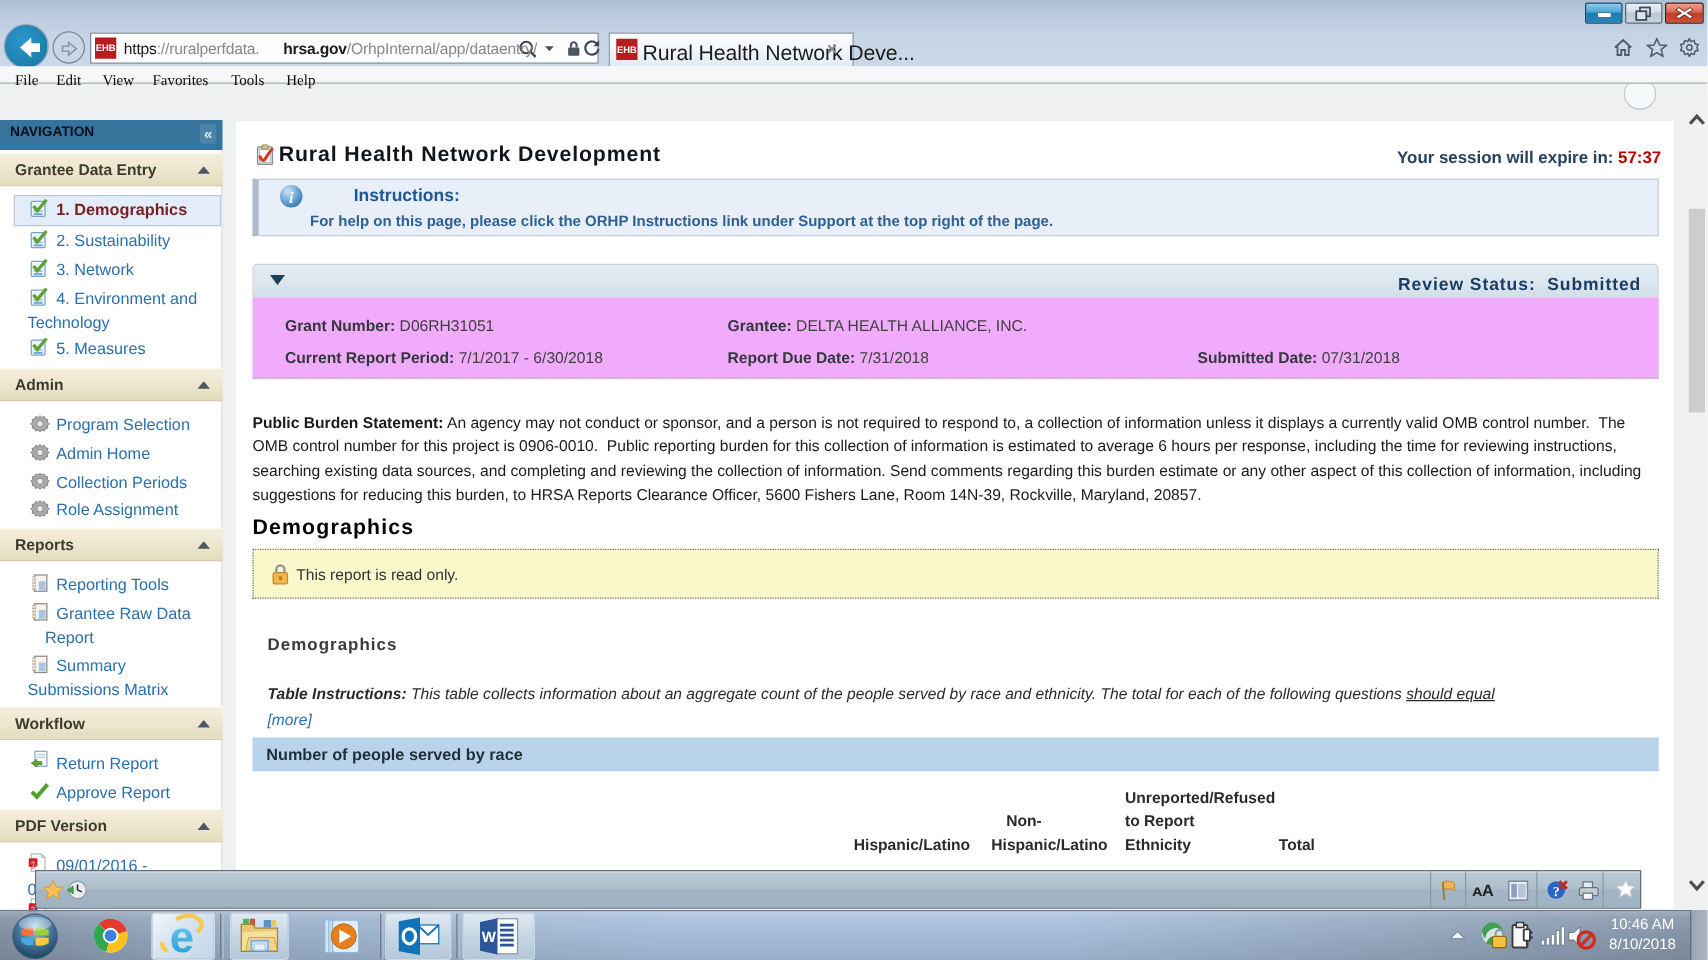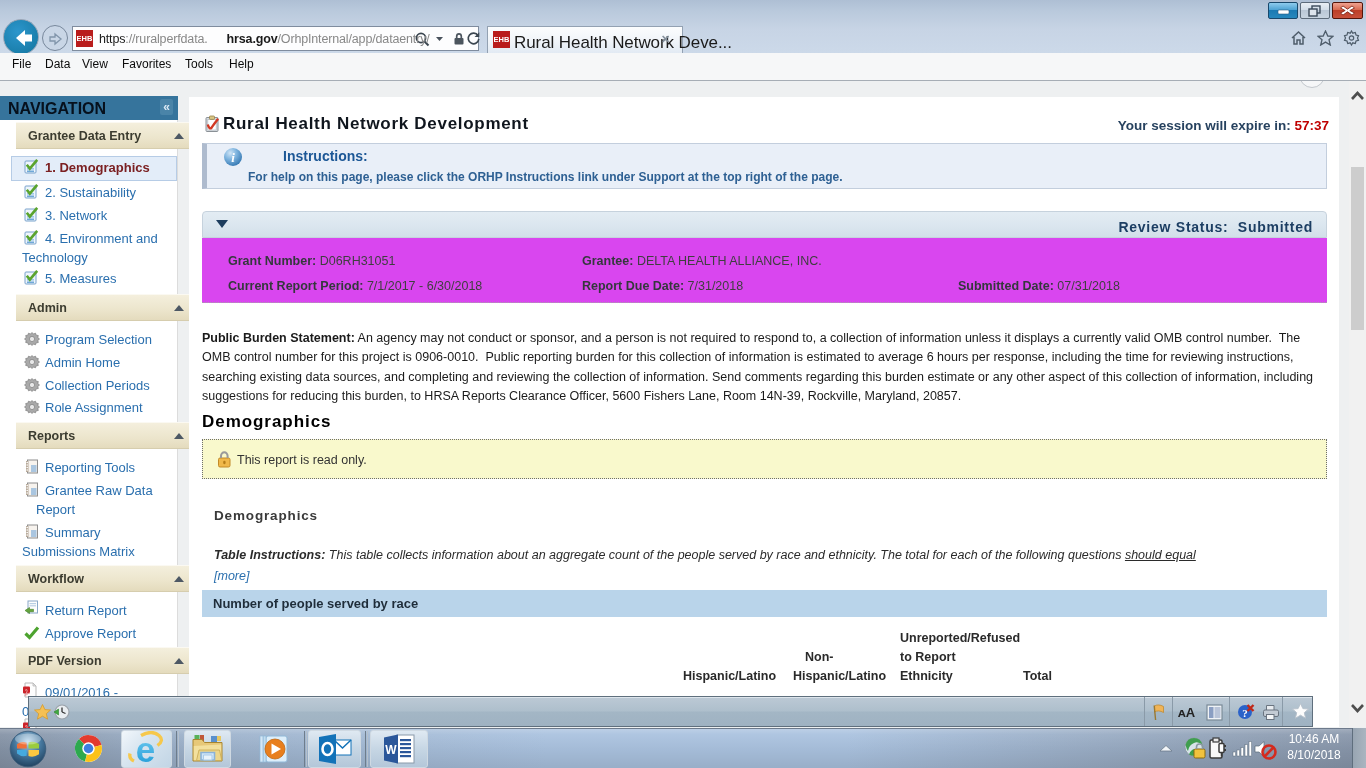--- a/index.html
+++ b/index.html
@@ -3,21 +3,21 @@
 <meta charset="utf-8">
 <style>
 * { margin:0; padding:0; box-sizing:border-box; }
 html,body { width:1366px; height:768px; overflow:hidden; font-family:"Liberation Sans", sans-serif; }
 body { position:relative; background:#eef0f1; }
 .abs { position:absolute; }
 
 
 #titlebar { left:0; top:0; width:1366px; height:53px;
   background:linear-gradient(180deg,#aebfd4 0%,#b9c9dc 20%,#c7d4e5 55%,#ccd9e9 100%); }
-#menubar { left:0; top:53px; width:1366px; height:28px; background:#f6f7f8; border-bottom:1px solid #a6adb5; z-index:10; }
+#menubar { left:0; top:53px; width:1366px; height:14px; background:#f6f7f8; border-bottom:1px solid #a6adb5; z-index:10;font-family:Liberation Serif, serif; }
 .menuitem { position:absolute; top:4px; font-size:12px; color:#0b0b0b; }
 
 
 .winbtn { position:absolute; top:2px; height:17px; border-radius:2px; }
 #btn-min { left:1268px; width:30px; background:linear-gradient(180deg,#8ecbED 0%,#4ea3d4 45%,#1b7ab3 50%,#2587bd 100%); border:1px solid #18486c; }
 #btn-rest { left:1300px; width:30px; background:linear-gradient(180deg,#e9eef4 0%,#d3dde8 45%,#bac7d6 50%,#c8d4e0 100%); border:1px solid #5d6b7a; }
 #btn-close { left:1332px; width:31px; background:linear-gradient(180deg,#efa291 0%,#d96c53 44%,#bd3f28 50%,#c8503a 100%); border:1px solid #54150a; }
 
 
 #backbtn { left:3px; top:19px; width:36px; height:36px; border-radius:50%;
@@ -46,25 +46,25 @@
 
 #circletop { left:1299px; top:62px; width:26px; height:26px; border-radius:50%; background:#f6f7f8; border:1px solid #c3c8cd; z-index:1; }
 
 
 #vscroll { left:1349px; top:76px; width:17px; height:651px; background:#f1f1f1; }
 #vthumb { left:1351px; top:167px; width:13px; height:163px; background:#cdcdcd; }
 
 
 #sidebar { left:0; top:97px; width:178px; height:630px; background:#ffffff; border-right:1px solid #dcdcdc; }
 #navhdr { left:0; top:96px; width:178px; height:24px; background:#36749c; }
-#navhdr .t { position:absolute; left:8px; top:4px; font-size:16px; font-weight:bold; color:#06101c; }
+#navhdr .t { position:absolute; left:8px; top:4px; font-size:11px; font-weight:bold; color:#06101c; }
 #navhdr .c { position:absolute; left:160px; top:3px; width:13px; height:16px; background:#4a84a8; color:#dceaf5; font-size:12px; font-weight:bold; text-align:center; line-height:16px; border-radius:2px; }
 .secthdr { position:absolute; left:0; width:178px; height:27px;
   background:linear-gradient(180deg,#f4efdd 0%,#ece5cc 60%,#e4dbbd 100%);
-  border-top:1px solid #fbf9f2; border-bottom:1px solid #d6cdae;margin-left:16px; }
+  border-top:1px solid #fbf9f2; border-bottom:1px solid #d6cdae; }
 .secthdr .t { position:absolute; left:12px; top:6px; font-size:12.5px; font-weight:bold; color:#3c3c30; }
 .secthdr .arr { position:absolute; left:158px; top:10px; width:0; height:0;
   border-left:5px solid transparent; border-right:5px solid transparent; border-bottom:6px solid #4d5864; }
 .navitem { position:absolute; left:0; width:178px; font-size:13px; color:#2a6fae; }
 .navitem .ic { position:absolute; left:23px; top:1px; }
 .navitem .tx { position:absolute; left:45px; top:2px; }
 #sel-demo { left:11px; top:156px; width:166px; height:25px; background:#e3edf9; border:1px solid #b6cce6; }
 
 
 #panel { left:189px; top:97px; width:1150px; height:630px; background:#ffffff; }
@@ -76,21 +76,21 @@
 #instr .ttl { position:absolute; left:44px; top:4px; font-size:14px; font-weight:bold; color:#1c5796;padding-left:32px; }
 #instr .bdy { position:absolute; left:41px; top:26px; font-size:12px; color:#2e6093;font-weight:bold; }
 
 #acchdr { left:202px; top:211px; width:1125px; height:27px;
   background:linear-gradient(180deg,#e3ecf3 0%,#dbe6ef 55%,#d2dfe9 100%);
   border:1px solid #c6d2dd; border-radius:4px 4px 0 0; }
 #acchdr .tri { position:absolute; left:13px; top:8px; width:0; height:0;
   border-left:6px solid transparent; border-right:6px solid transparent; border-top:8px solid #1d3d5e; }
 #acchdr .t1 { position:absolute; left:31px; top:6px; font-size:14px; font-weight:bold; letter-spacing:0.5px; color:#1c3e63; }
 #acchdr .t2 { position:absolute; right:13px; top:7px; font-size:14px; font-weight:bold; letter-spacing:0.75px; color:#1c3e63; }
-#accbody { left:202px; top:238px; width:1125px; height:65px; background:#d946ef; border-bottom:1px dotted #a8a8a8; }
+#accbody { left:202px; top:238px; width:1125px; height:65px; background:#f0abfc; border-bottom:1px dotted #a8a8a8; }
 .glabel { font-weight:bold; color:#34383c; }
 .grow { position:absolute; font-size:12.5px; color:#3f3f3f; }
 
 #burden { left:202px; top:329px; width:1136px; font-size:12.5px; color:#1b1b1b; line-height:19.3px; }
 #demo-h1 { left:202px; top:412px; font-size:17px; font-weight:bold; letter-spacing:0.95px; color:#000; }
 #robox { left:202px; top:439px; width:1125px; height:40px; background:#f9f9cc; border:1px dotted #6e6e6e; }
 #robox .tx { position:absolute; left:34px; top:13px; font-size:12.5px; color:#333; }
 #demo-h2 { left:214px; top:508px; font-size:13.5px; font-weight:bold; letter-spacing:0.85px; color:#3a3a3a; }
 #tinstr { left:214px; top:545px; width:1050px; font-size:12.5px; font-style:italic; color:#2b2b2b; line-height:20.5px; }
 #tinstr a { color:#2a6fae; text-decoration:none; }
@@ -112,21 +112,21 @@
   background:linear-gradient(180deg,#dfe9f2 0%,#c6d6e4 50%,#b4c7d9 100%); }
 #showdesk { position:absolute; left:1352px; top:728px; width:14px; height:40px; z-index:70;
   background:linear-gradient(90deg,#98a5b2,#aab5c0); border-left:1px solid #5f6e7d; }
 #clock { position:absolute; left:1282px; top:731px; width:64px; text-align:center; font-size:12px; color:#fff; line-height:16px; z-index:70; }
 </style>
 </head>
 <body>
 <div id="titlebar" class="abs"></div>
 <div id="menubar" class="abs">
   <span class="menuitem" style="left:12px">File</span>
-  <span class="menuitem" style="left:45px">Data</span>
+  <span class="menuitem" style="left:45px">Edit</span>
   <span class="menuitem" style="left:82px">View</span>
   <span class="menuitem" style="left:122px">Favorites</span>
   <span class="menuitem" style="left:185px">Tools</span>
   <span class="menuitem" style="left:229px">Help</span>
 </div>
 <div id="btn-min" class="winbtn"><svg width="28" height="15">
       <rect x="9" y="7" width="11" height="4" rx="1" fill="#fff" stroke="#2a5a80" stroke-width="0.6"></rect>
     </svg></div>
 <div id="btn-rest" class="winbtn"><svg width="28" height="15">
       <rect x="11" y="3" width="8" height="7" fill="none" stroke="#3c4a5a" stroke-width="1.4"></rect>

